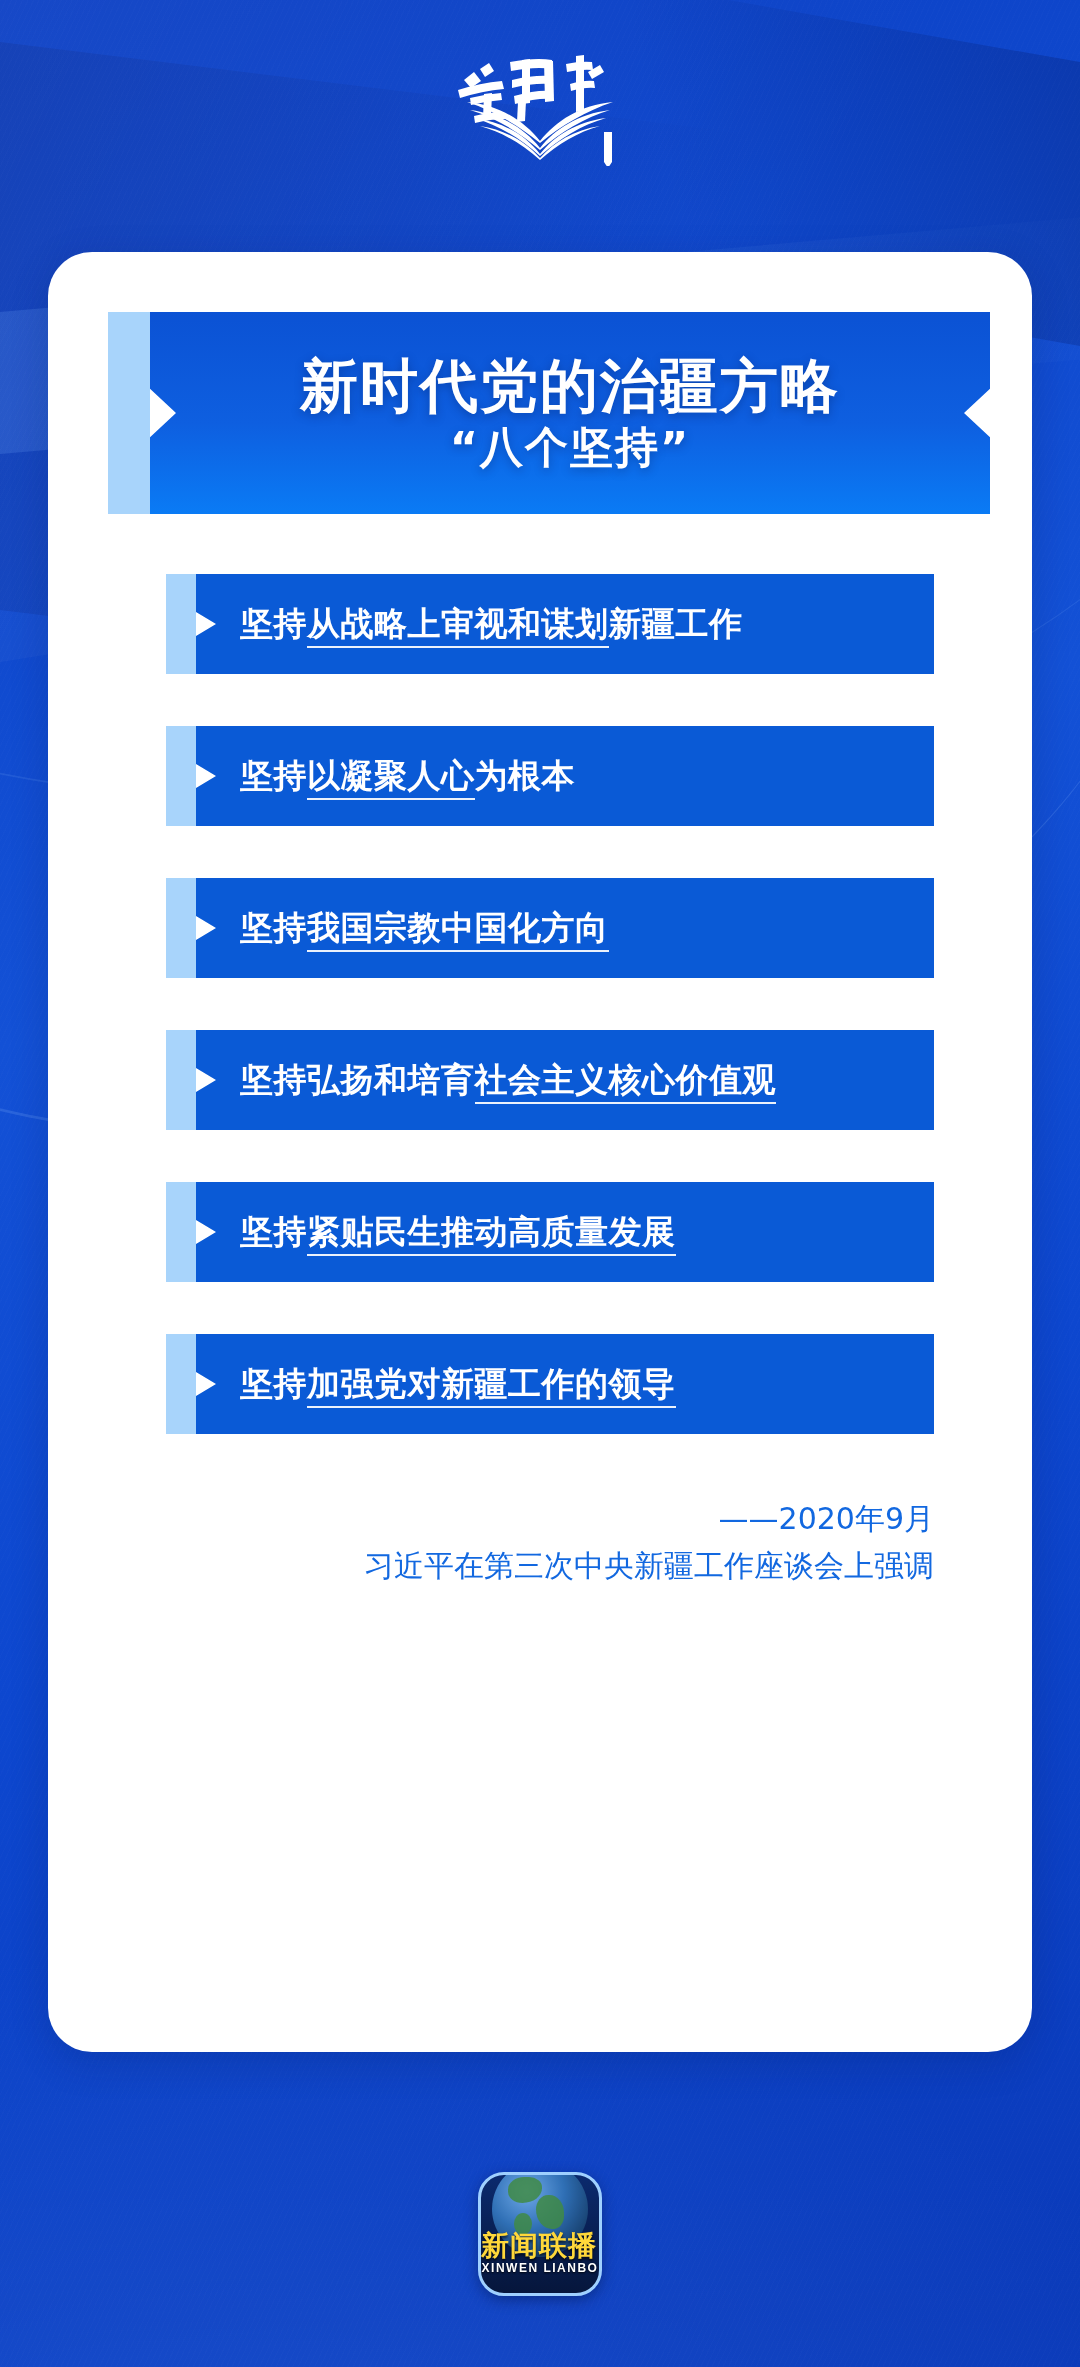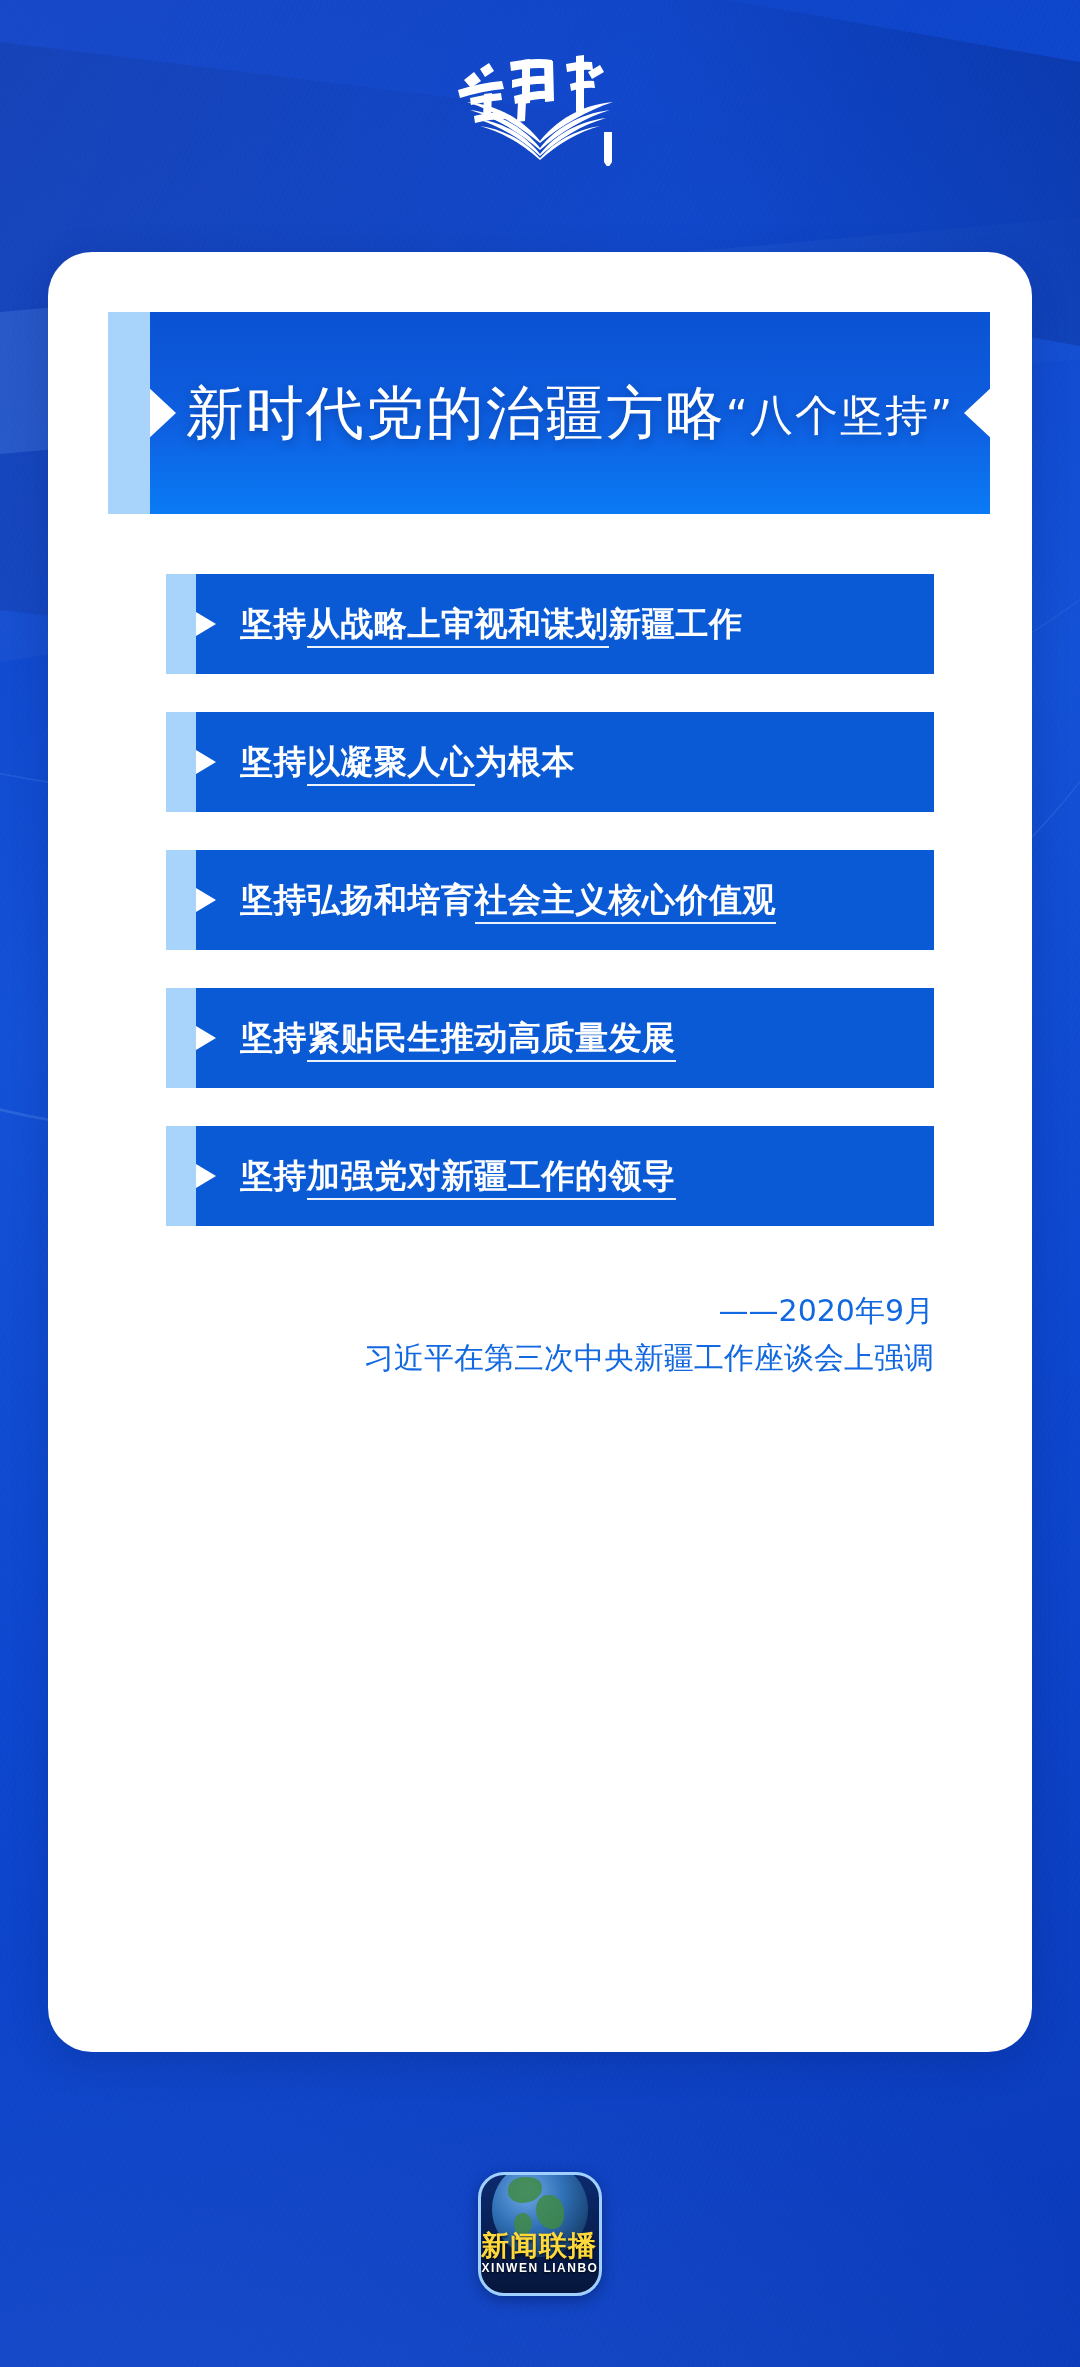--- a/index.html
+++ b/index.html
@@ -53,32 +53,32 @@
   .banner { position:relative; margin:60px 0 0 0; height:202px; }
   .banner .tab {
       position:absolute; left:60px; top:0; width:42px; height:202px; background:#a8d4fb; }
   .banner .plate {
       position:absolute; left:102px; top:0; right:42px; height:202px;
       background:linear-gradient(180deg,#0b52d4 0%,#0e5fe0 55%,#0a7bf5 100%);
       clip-path:polygon(0 0, 100% 0, 100% 38%, calc(100% - 26px) 50%, 100% 62%, 100% 100%, 0 100%, 0 62%, 26px 50%, 0 38%);
   }
   .banner .tit {
       position:absolute; left:102px; right:42px; top:0; height:202px;
-      display:flex; flex-direction:row; align-items:center; justify-content:center;
+      display:flex; flex-direction:column; align-items:center; justify-content:center;
       color:#fff; text-align:center;
       font-family:"DejaVu Sans","Liberation Sans",sans-serif;
-      font-weight:normal; letter-spacing:2px;
+      font-weight:bold; letter-spacing:2px;
       text-shadow:0 3px 10px rgba(0,26,90,.35);
   }
   .banner .l1 { font-size:58px; line-height:1.12; }
   .banner .l2 { font-size:43px; line-height:1.12; margin-top:4px; }
 
   
   #list { margin:60px 0 0 0; padding:0 0 0 0; }
-  .row { position:relative; margin:0 0 38px 0; }
+  .row { position:relative; margin:0 0 52px 0; }
   .row:last-child { margin-bottom:0; }
   .row .tab { position:absolute; left:118px; top:0; width:30px; height:100%; background:#a8d4fb; }
   .row .body {
       position:relative; margin-left:148px; margin-right:98px;
       background:#0a5ad6; min-height:100px;
       display:flex; align-items:center;
       clip-path:polygon(0 0, 100% 0, 100% 100%, 0 100%, 0 62%, 20px 50%, 0 38%);
   }
   .row .txt {
       padding:22px 26px 22px 44px;
@@ -193,20 +193,26 @@
 
 
     <div class="row">
       <div class="tab"></div>
       <div class="body">
         <div class="txt"><span>坚持</span><u>以凝聚人心</u><span>为根本</span></div>
       </div>
     </div>
 
 
+    <div class="row">
+      <div class="tab"></div>
+      <div class="body">
+        <div class="txt"><span>坚持</span><u>我国宗教中国化方向</u><span></span></div>
+      </div>
+    </div>
 
     <div class="row">
       <div class="tab"></div>
       <div class="body">
         <div class="txt"><span>坚持弘扬和培育</span><u>社会主义核心价值观</u><span></span></div>
       </div>
     </div>
 
     <div class="row">
       <div class="tab"></div>

